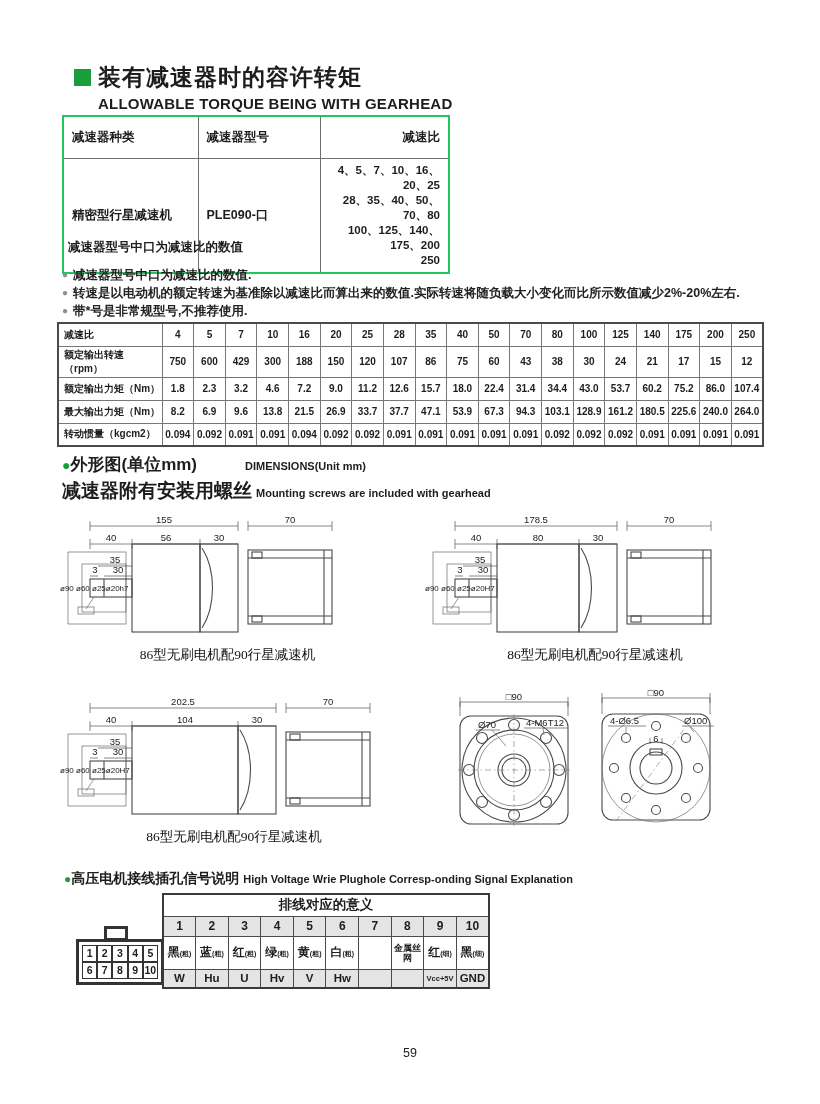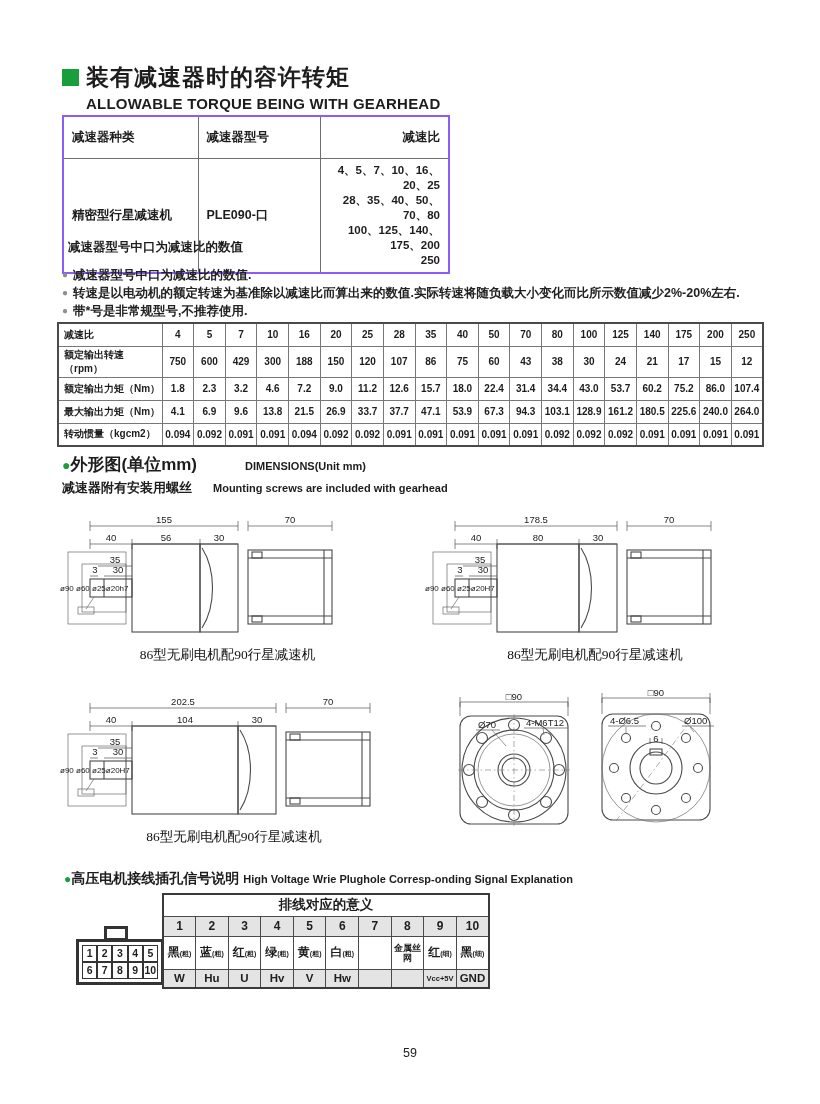--- a/index.html
+++ b/index.html
@@ -1,27 +1,27 @@
 <!DOCTYPE html>
 <html><head>
 <meta charset="utf-8">
 <style>
   * { margin:0; padding:0; box-sizing:border-box; }
   body { background:#ffffff; font-family:"Liberation Sans","DejaVu Sans",sans-serif; color:#1d1d1d; }
   .page { position:relative; width:820px; height:1104px; background:#fff; overflow:hidden; }
 
   
-  .title-block { position:absolute; left:62px; top:62px; }
+  .title-block { position:absolute; left:74px; top:62px; }
   .title-row { display:flex; align-items:center; }
   .green-square { width:17px; height:17px; background:#1a9e3c; margin-right:7px; flex:none; }
   .title-zh { font-size:23px; font-weight:bold; letter-spacing:1px; }
   .title-en { margin-left:24px; font-size:15px; font-weight:bold; margin-top:2px; letter-spacing:0.2px; }
 
   
-  table.gearhead { position:absolute; left:62px; top:115px; width:386px; border-collapse:collapse; table-layout:fixed; border:2px solid #8b5cf6; }
+  table.gearhead { position:absolute; left:62px; top:115px; width:386px; border-collapse:collapse; table-layout:fixed; border:2px solid #22c55e; }
   table.gearhead th, table.gearhead td { border:1px solid #6f6f6f; padding:4px 8px; }
   table.gearhead th { height:42px; font-size:12.5px; text-align:left; font-weight:bold; }
   table.gearhead th.right, table.gearhead td.right { text-align:right; }
   table.gearhead td { height:80px; font-size:12.5px; font-weight:bold; vertical-align:middle; }
   .ratios div { font-size:11.5px; line-height:15px; font-weight:bold; }
   .tbl-footnote { position:absolute; left:68px; top:239px; font-size:12.5px; font-weight:bold; }
 
   
   .notes { position:absolute; left:62px; top:266px; list-style:none; }
   .notes li { font-size:12.5px; font-weight:600; line-height:18px; color:#222; }
@@ -31,22 +31,22 @@
   table.spec { position:absolute; left:57px; top:322px; width:707px; border-collapse:collapse; table-layout:fixed; border:2px solid #4a4a4a; }
   table.spec td { border:1px solid #777; font-size:10px; font-weight:bold; text-align:center; height:23px; padding:1px; }
   table.spec td.rowlabel { text-align:left; padding-left:5px; font-size:10px; }
 
   
   .dim-heading { position:absolute; left:62px; top:453px; }
   .dim-heading .bullet { color:#1a9e3c; font-size:14px; }
   .dim-heading .zh { font-size:17px; font-weight:bold; }
   .dim-heading .en { font-size:11px; font-weight:bold; margin-left:4px;padding-left:44px; }
   .dim-sub { position:absolute; left:62px; top:478px; }
-  .dim-sub .zh { font-size:13px; font-weight:600; }
-  .dim-sub .en { font-size:11px; font-weight:bold; margin-left:21px; }
+  .dim-sub .zh { font-size:19px; font-weight:600; }
+  .dim-sub .en { font-size:11px; font-weight:bold; margin-left:4px; }
 
   svg.drawing { position:absolute; }
   svg.drawing .geo { fill:none; stroke:#4a4a4a; stroke-width:1.1; }
   svg.drawing .thin { fill:none; stroke:#6a6a6a; stroke-width:0.7; }
   svg.drawing .dim { stroke:#555; stroke-width:0.7; fill:none; }
   svg.drawing text { font-size:9.5px; fill:#222; font-family:"Liberation Sans","DejaVu Sans",sans-serif; }
   svg.drawing text.small { font-size:8px; }
   svg.drawing .dash { stroke:#777; stroke-width:0.6; stroke-dasharray:6 3 1.5 3; fill:none; }
 
   .caption { position:absolute; text-align:center; font-family:"Liberation Serif","DejaVu Serif",serif; font-size:13.5px; color:#111; }
@@ -205,21 +205,21 @@
           <td>34.4</td>
           <td>43.0</td>
           <td>53.7</td>
           <td>60.2</td>
           <td>75.2</td>
           <td>86.0</td>
           <td>107.4</td>
         </tr>
         <tr>
           <td class="rowlabel">最大输出力矩（Nm）</td>
-          <td>4.1</td>
+          <td>8.2</td>
           <td>6.9</td>
           <td>9.6</td>
           <td>13.8</td>
           <td>21.5</td>
           <td>26.9</td>
           <td>33.7</td>
           <td>37.7</td>
           <td>47.1</td>
           <td>53.9</td>
           <td>67.3</td>

